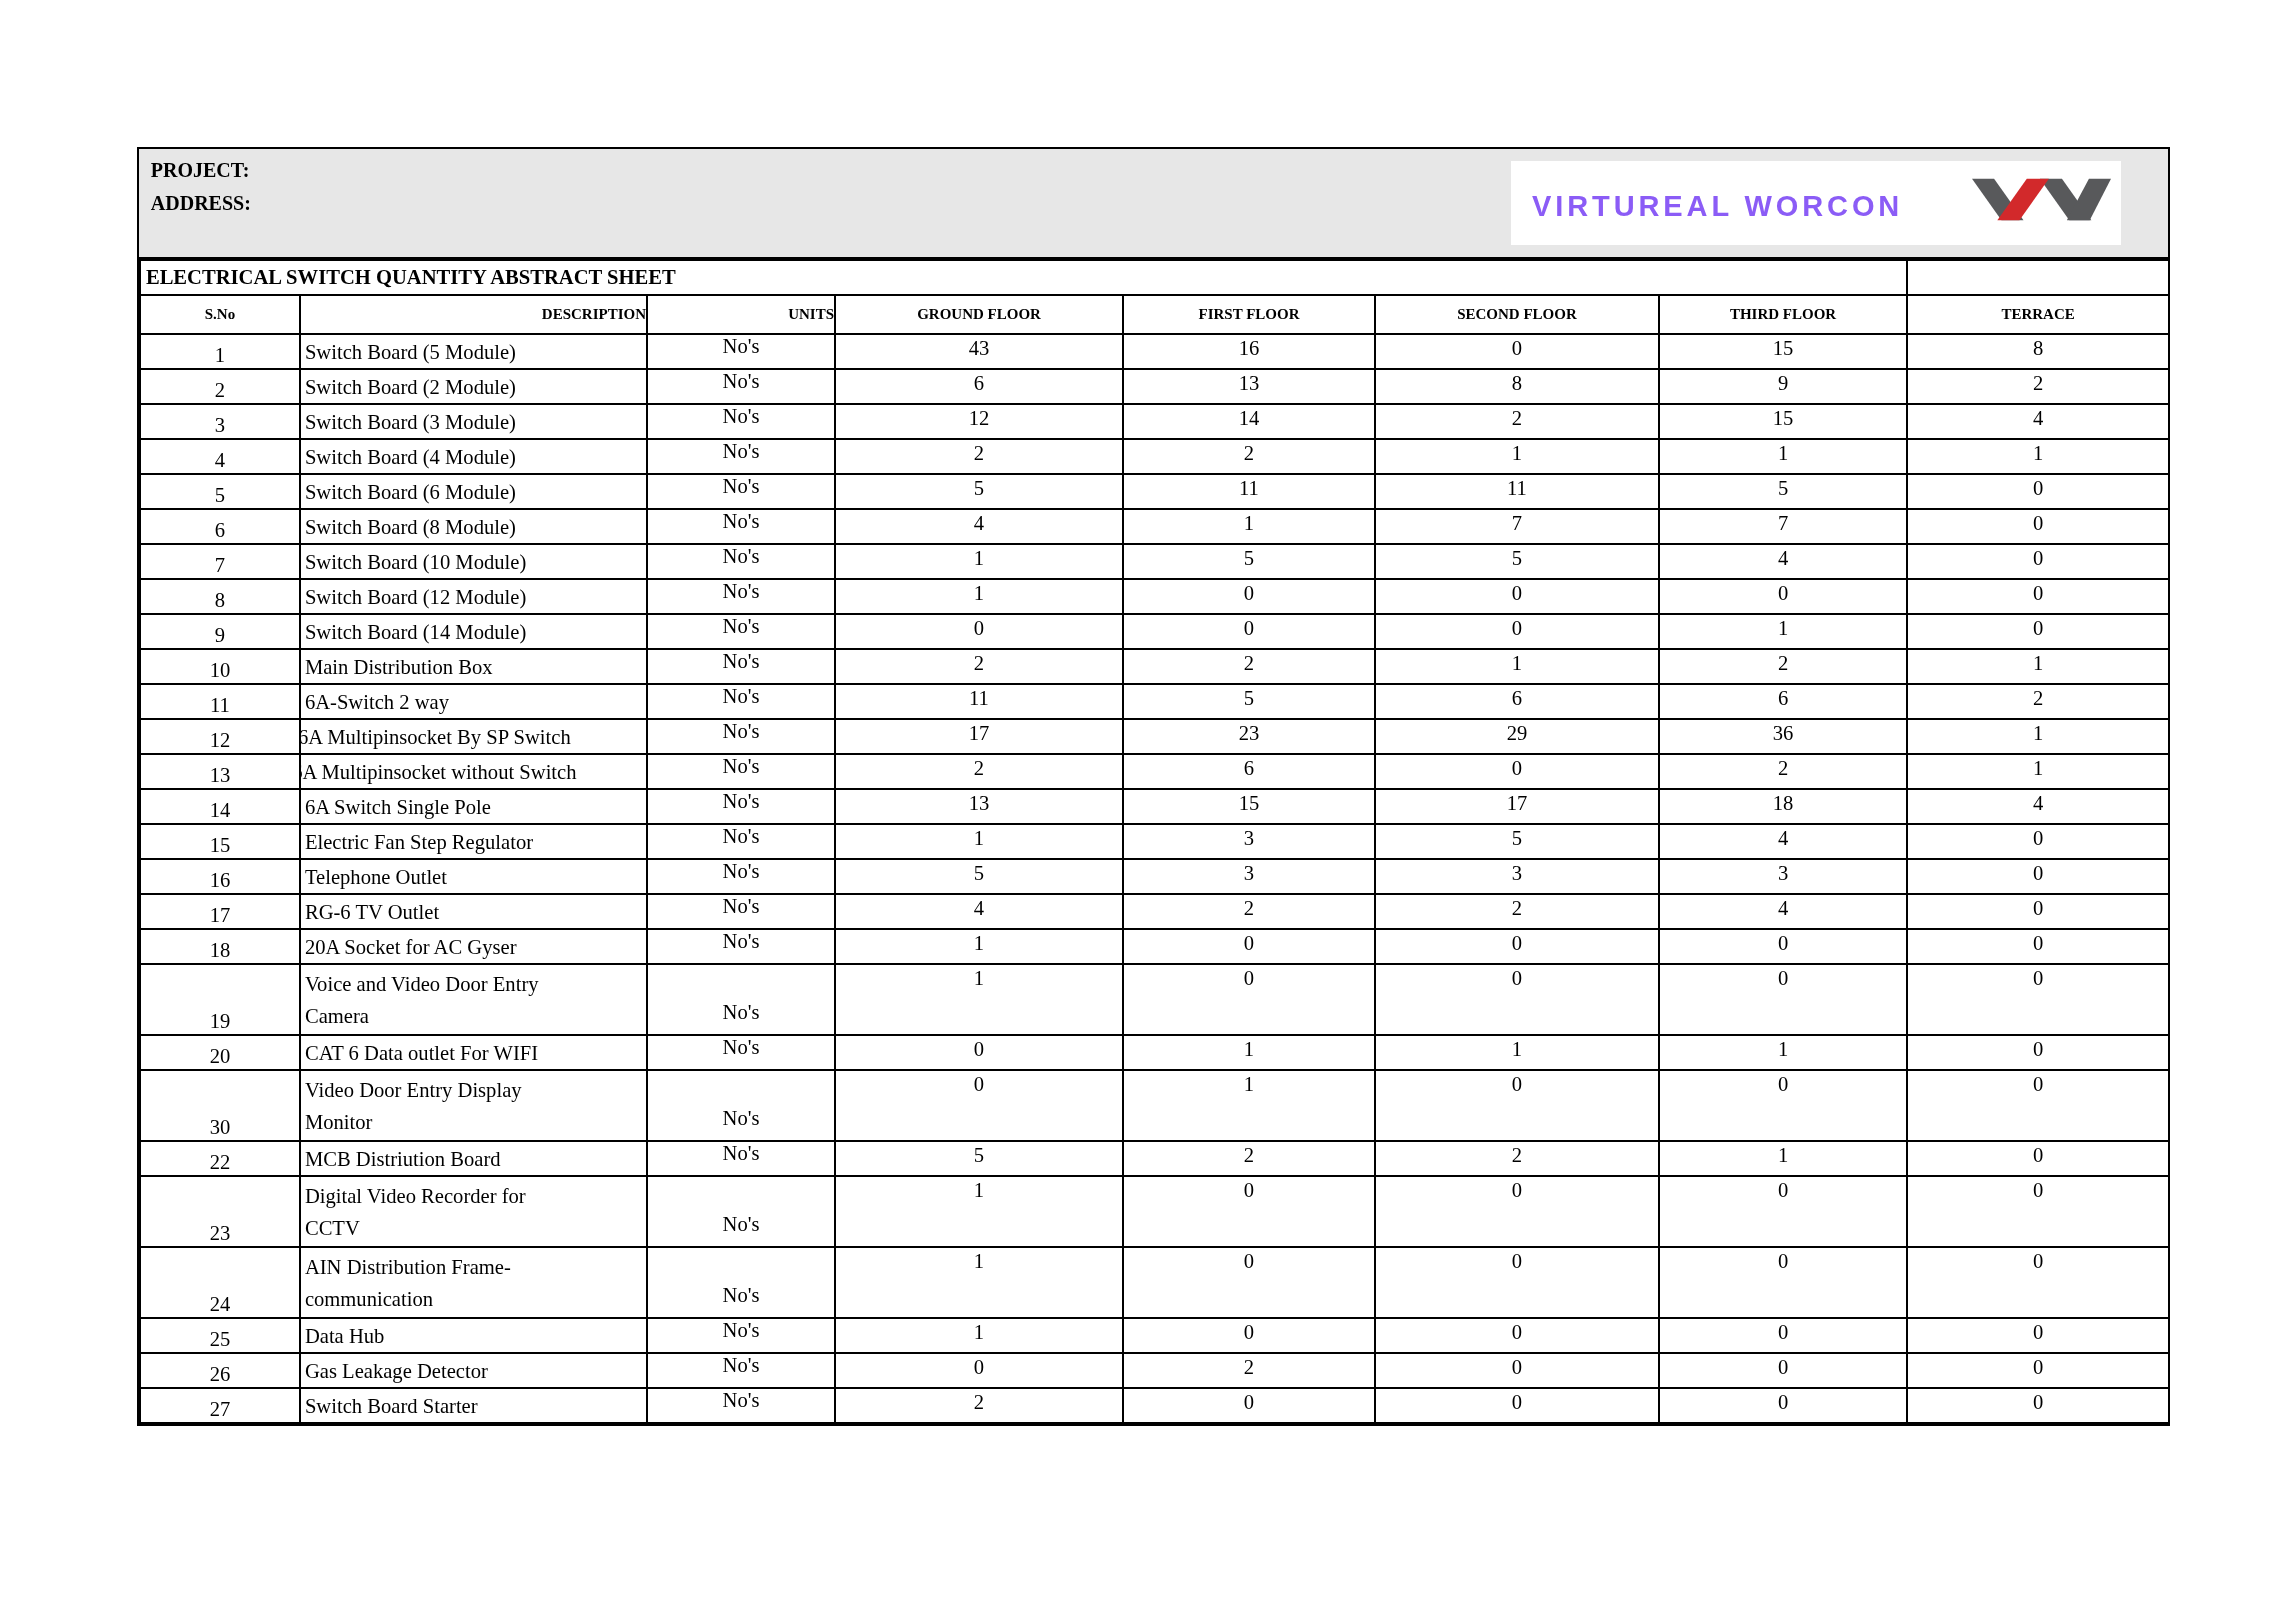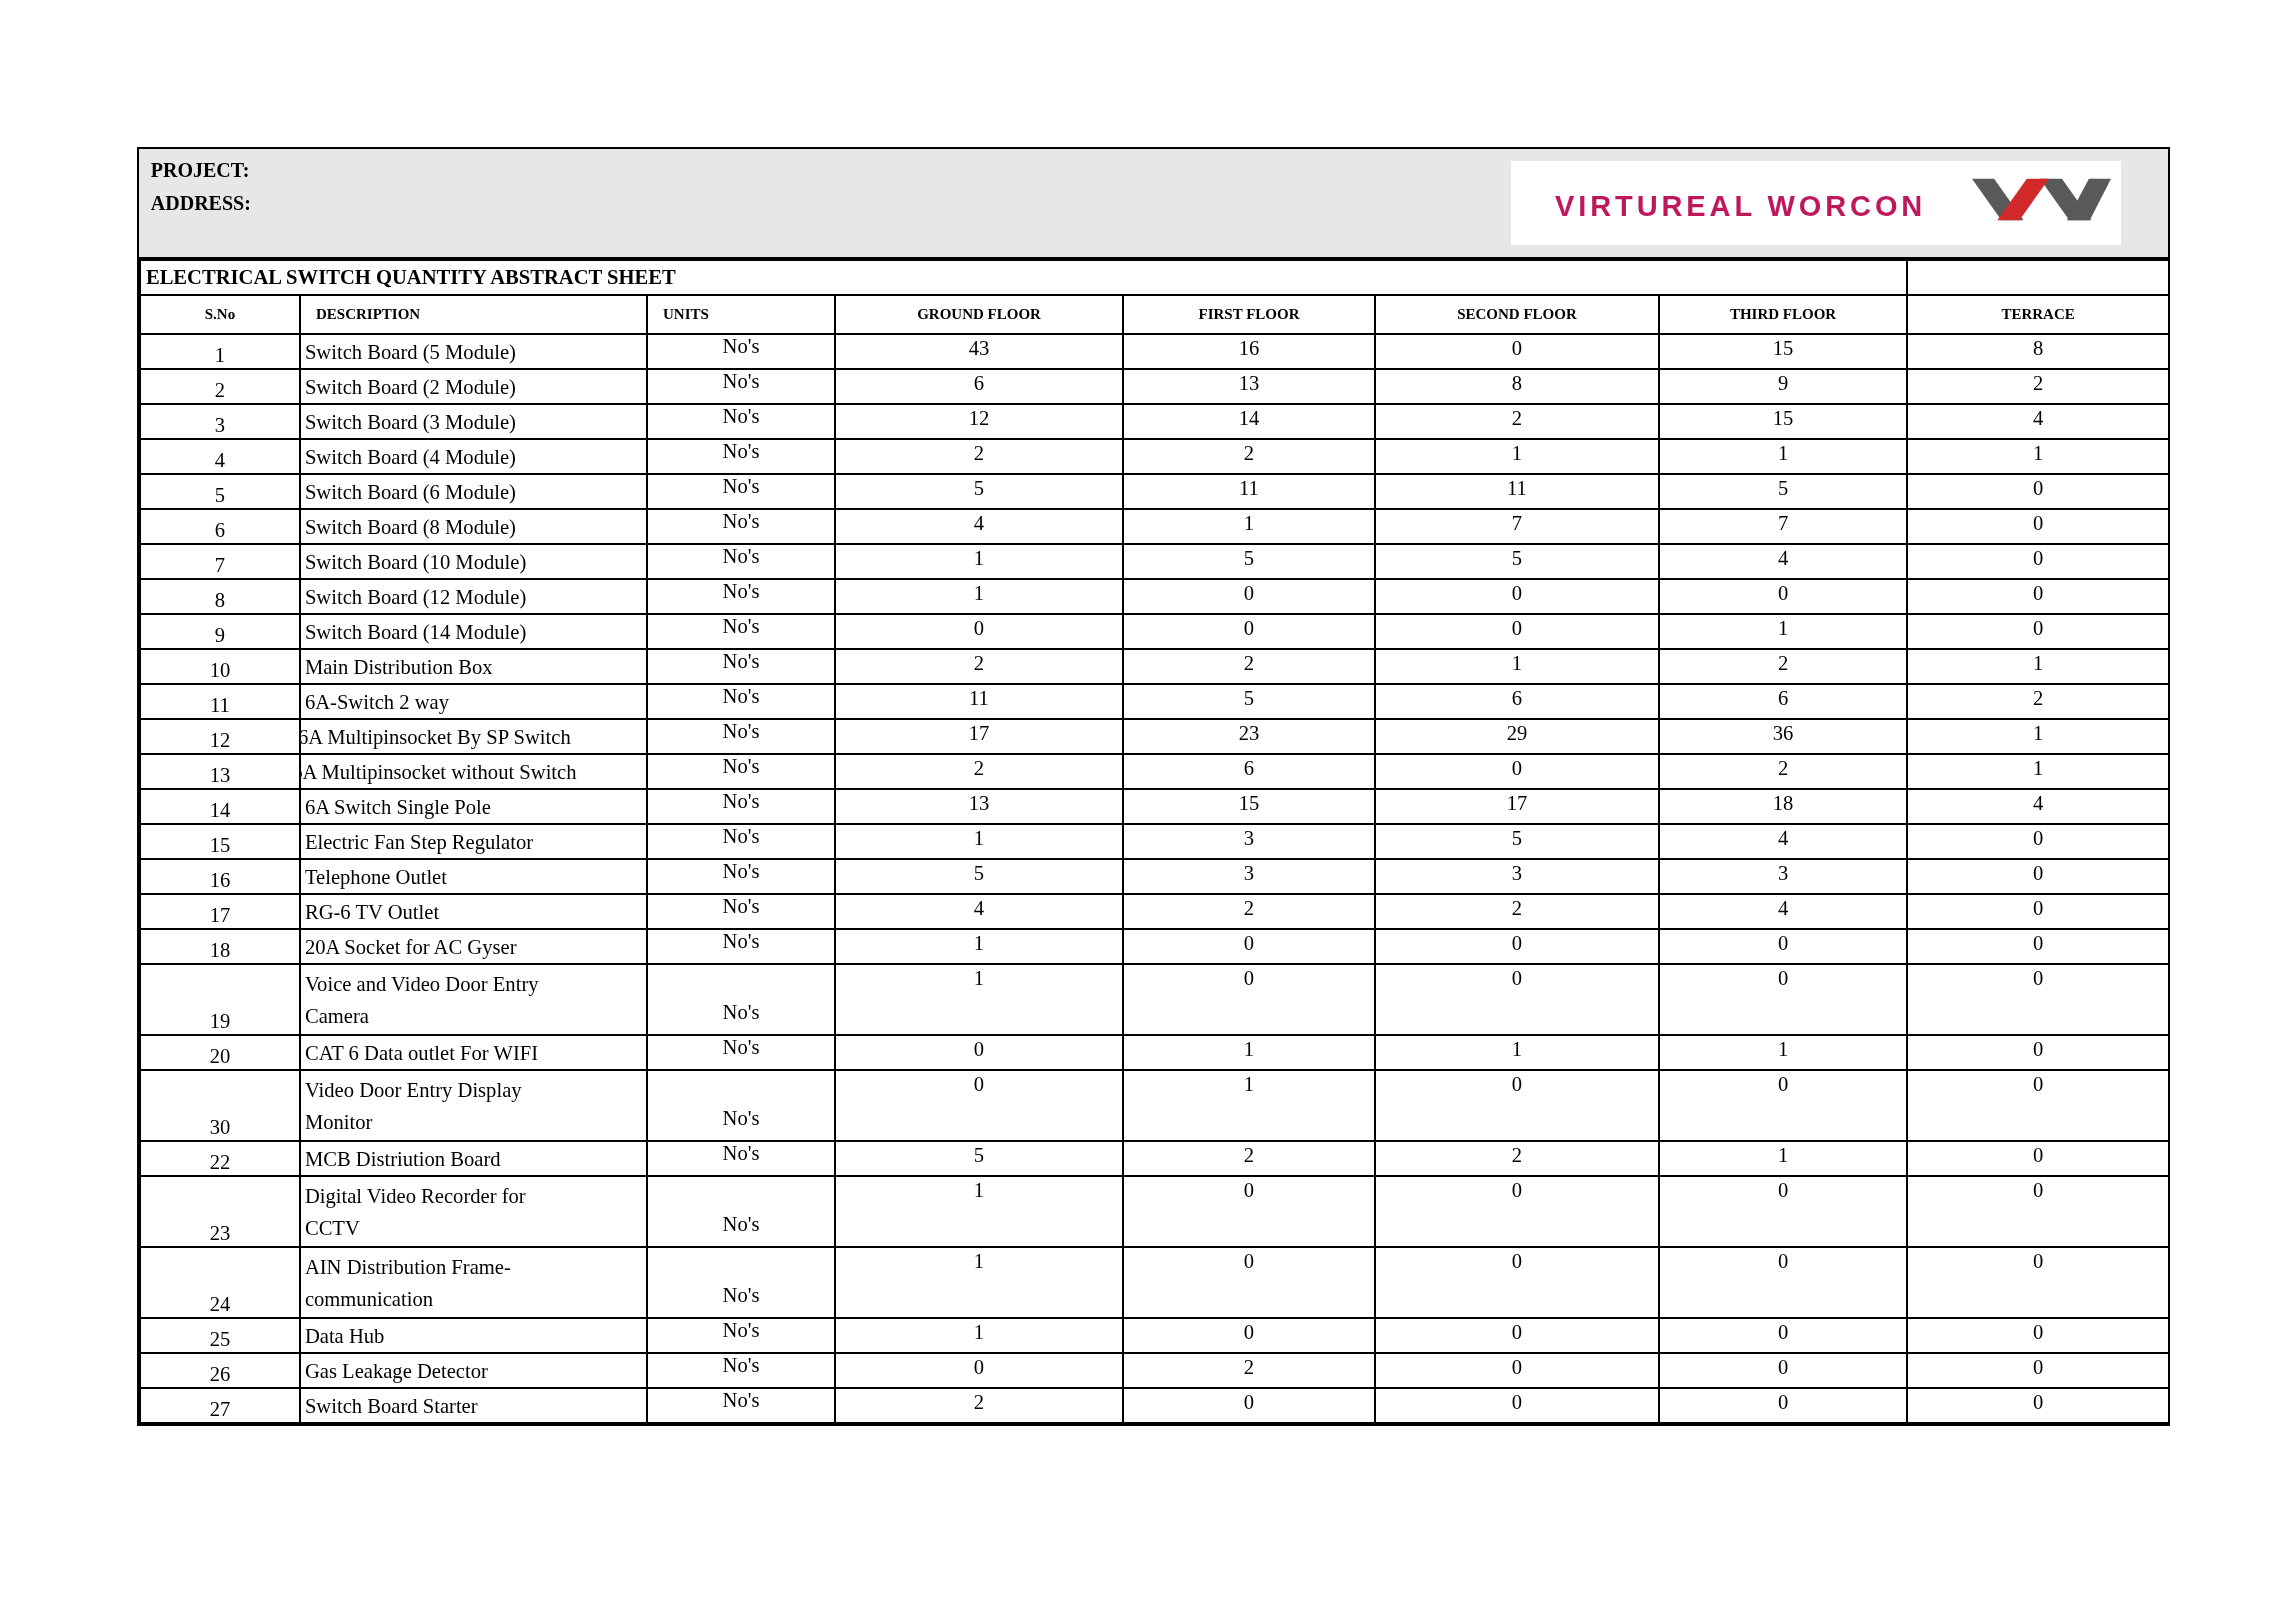--- a/index.html
+++ b/index.html
@@ -30,26 +30,26 @@
   }
   .band-labels .client { padding-left:9.8px; }
   .logo-box {
     position:absolute;
     right:47px; top:11.8px;
     width:610px; height:84px;
     background:#ffffff;
   }
   .logo-text {
     position:absolute;
-    left:44px; top:29px;
+    left:21px; top:29px;
     font-family:"Liberation Sans", sans-serif;
     font-weight:bold;
     font-size:29px;
     letter-spacing:3.9px;
-    color:#be185d;
+    color:#8b5cf6;
     white-space:nowrap;
   }
   .logo-mark {
     position:absolute;
     right:9.8px; top:17.6px;
     width:139px; height:43px;
   }
   
   table.qty {
     border-collapse:collapse;
@@ -70,21 +70,21 @@
     white-space:nowrap;
   }
   tr.head-tr { height:39px; }
   .qty th {
     font-size:15px;
     font-weight:bold;
     text-align:center;
     vertical-align:middle;
     white-space:nowrap;
   }
-  .qty th.c-desc, .qty th.c-units { text-align:left; padding-left:15px; }
+  .qty th.c-desc, .qty th.c-units { text-align:right; padding-left:15px; }
   tbody tr { height:35px; }
   tbody tr.tall { height:71px; }
   .qty td { font-size:20.6px; }
   td.sno   { text-align:center; vertical-align:bottom; padding-bottom:1px; }
   td.desc  {
     text-align:left; vertical-align:middle;
     padding-left:3.9px;
     white-space:pre-line;
     line-height:32px;
   }

